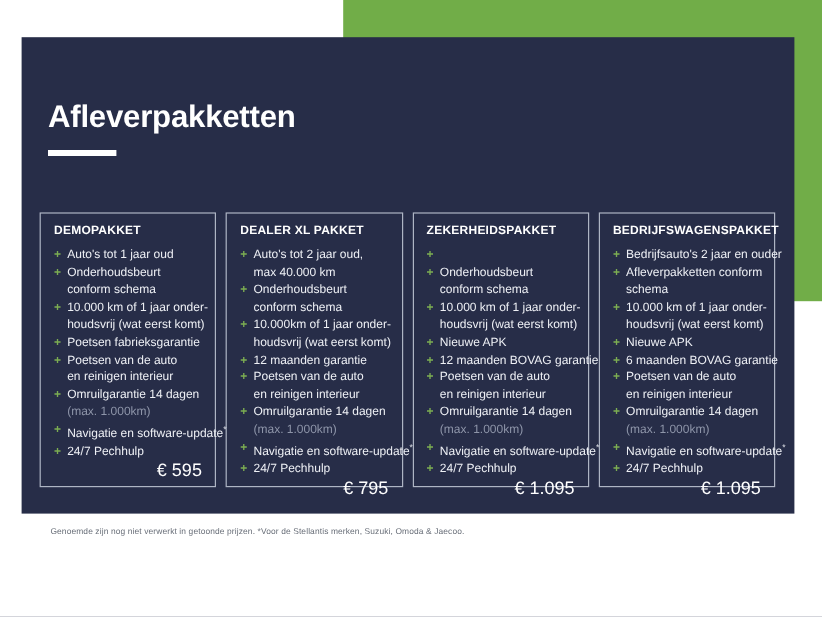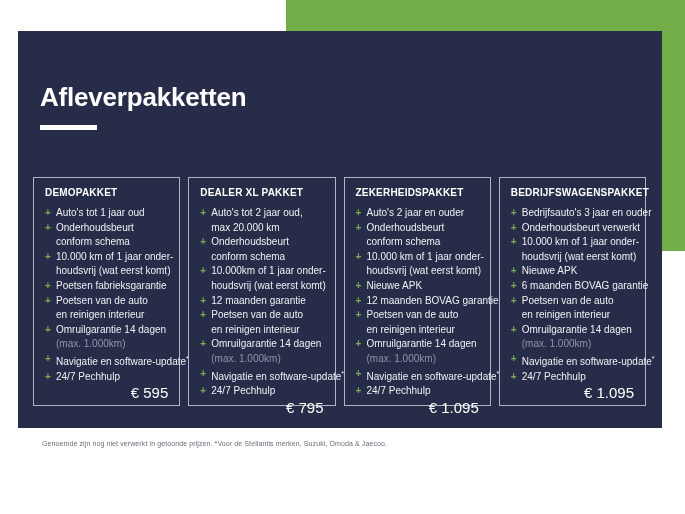--- a/index.html
+++ b/index.html
@@ -158,21 +158,21 @@
       </div>
       <div class="card">
         <div class="card-title">DEALER XL PAKKET</div>
         <div class="card-items">
           <div class="feature-line">
             <span class="plus-icon">+</span>
             <span class="line-text">Auto's tot 2 jaar oud,</span>
           </div>
           <div class="feature-line">
             <span class="plus-icon"></span>
-            <span class="line-text">max 20.000 km</span>
+            <span class="line-text">max 40.000 km</span>
           </div>
           <div class="feature-line">
             <span class="plus-icon">+</span>
             <span class="line-text">Onderhoudsbeurt</span>
           </div>
           <div class="feature-line">
             <span class="plus-icon"></span>
             <span class="line-text">conform schema</span>
           </div>
           <div class="feature-line">
@@ -212,21 +212,20 @@
             <span class="line-text">24/7 Pechhulp</span>
           </div>
         </div>
         <div class="card-price">€ 795</div>
       </div>
       <div class="card">
         <div class="card-title">ZEKERHEIDSPAKKET</div>
         <div class="card-items">
           <div class="feature-line">
             <span class="plus-icon">+</span>
-            <span class="line-text">Auto's 2 jaar en ouder</span>
           </div>
           <div class="feature-line">
             <span class="plus-icon">+</span>
             <span class="line-text">Onderhoudsbeurt</span>
           </div>
           <div class="feature-line">
             <span class="plus-icon"></span>
             <span class="line-text">conform schema</span>
           </div>
           <div class="feature-line">
@@ -270,25 +269,29 @@
             <span class="line-text">24/7 Pechhulp</span>
           </div>
         </div>
         <div class="card-price">€ 1.095</div>
       </div>
       <div class="card">
         <div class="card-title">BEDRIJFSWAGENSPAKKET</div>
         <div class="card-items">
           <div class="feature-line">
             <span class="plus-icon">+</span>
-            <span class="line-text">Bedrijfsauto's 3 jaar en ouder</span>
-          </div>
-          <div class="feature-line">
-            <span class="plus-icon">+</span>
-            <span class="line-text">Onderhoudsbeurt verwerkt</span>
+            <span class="line-text">Bedrijfsauto's 2 jaar en ouder</span>
+          </div>
+          <div class="feature-line">
+            <span class="plus-icon">+</span>
+            <span class="line-text">Afleverpakketten conform</span>
+          </div>
+          <div class="feature-line">
+            <span class="plus-icon"></span>
+            <span class="line-text">schema</span>
           </div>
           <div class="feature-line">
             <span class="plus-icon">+</span>
             <span class="line-text">10.000 km of 1 jaar onder-</span>
           </div>
           <div class="feature-line">
             <span class="plus-icon"></span>
             <span class="line-text">houdsvrij (wat eerst komt)</span>
           </div>
           <div class="feature-line">

